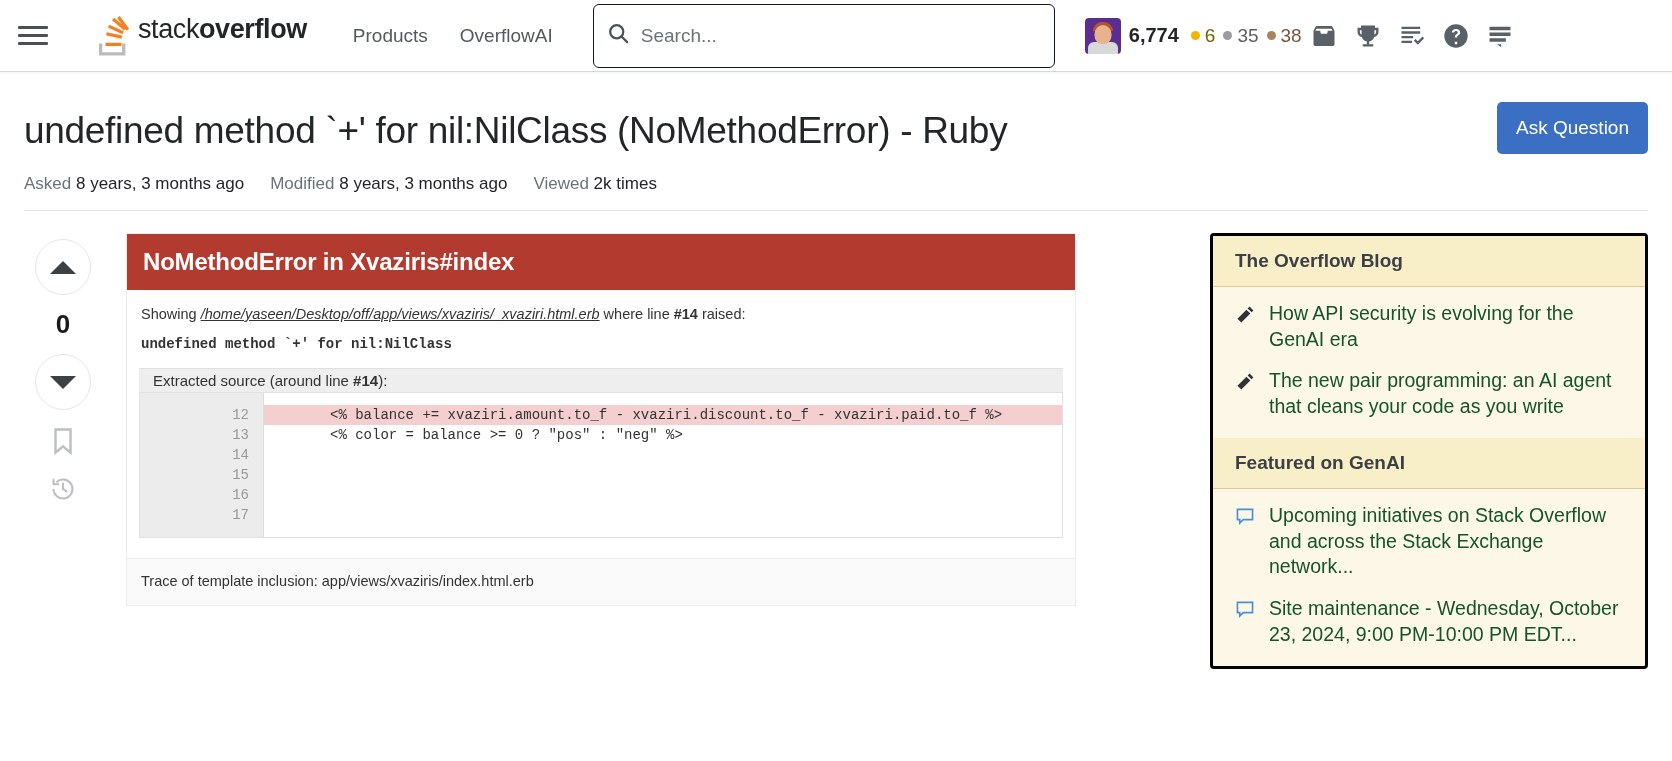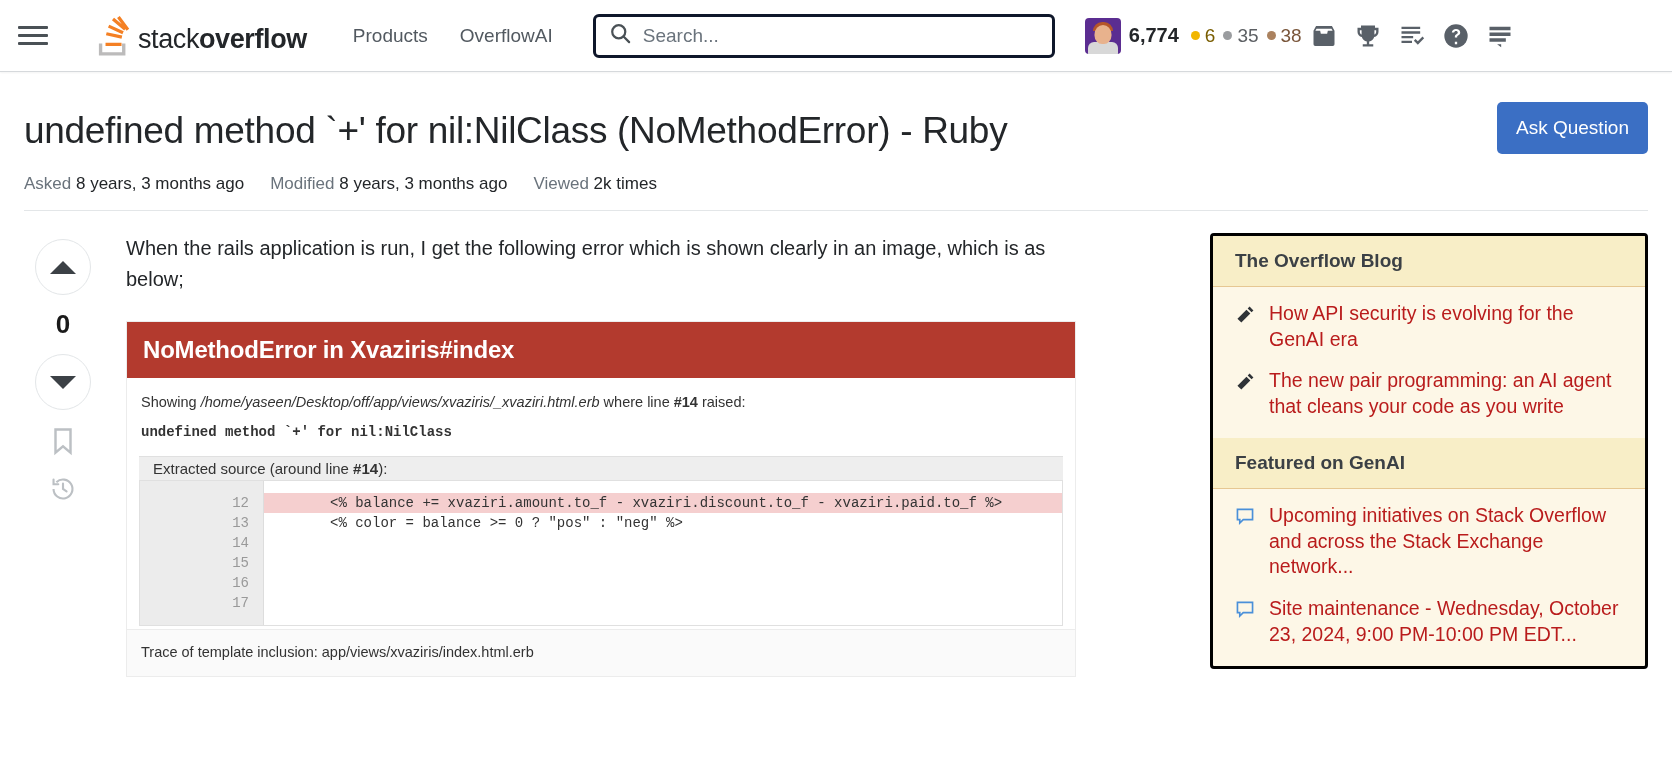--- a/index.html
+++ b/index.html
@@ -29,21 +29,21 @@
     display: flex; flex-direction: column;
     justify-content: center; gap: 5px;
     cursor: pointer;
     margin-right: 14px;
   }
   .hamburger span {
     display: block; height: 3px; width: 30px;
     background: #4a5156; border-radius: 1px;
   }
   .logo {
-    display: flex; align-items: flex-end;
+    display: flex; align-items: flex-start;
     gap: 8px; margin-right: 30px; cursor: pointer;
     padding-left: 30px;
   }
   .logo-mark { position: relative; width: 34px; height: 40px; }
   .logo-text { font-size: 27px; letter-spacing: -.4px; color: #232629; line-height: 1; padding-bottom: 3px;}
   .logo-text b { font-weight: 700; }
   .logo-text span.light { font-weight: 400; }
 
   .navlink {
     font-size: 19px; color: #525960;
@@ -52,22 +52,22 @@
   }
 
   .searchwrap {
     flex: 1;
     max-width: 462px;
     margin: 0 22px 0 24px;
     position: relative;
     display: flex; align-items: center;
   }
   .searchbox {
-    width: 100%; height: 44px;
-    border: 3px solid #0f172a;
+    width: 100%; height: 64px;
+    border: 1px solid #0f172a;
     border-radius: 6px;
     display: flex; align-items: center;
     padding: 0 14px; gap: 12px;
     background: #fff;
   }
   .search-ph { font-size: 19px; color: #6a737c; }
 
   .userbox { display: flex; align-items: center; gap: 8px; margin-left: 8px;}
   .avatar {
     width: 36px; height: 36px; border-radius: 4px;
@@ -184,21 +184,21 @@
   .err-head {
     background: #b33a2e; color: #fff;
     font-size: 24px; font-weight: 700;
     padding: 14px 16px;
     letter-spacing: -.2px;
   }
   .err-showing {
     font-size: 14.5px; color: #333;
     padding: 16px 14px 0 14px;
   }
-  .err-showing i { font-style: italic; }
+  .err-showing i { font-style: italic; text-decoration: underline; }
   .err-showing b { font-weight: 700; }
   .err-msg {
     font-family: "Liberation Mono", monospace;
     font-size: 14px; color: #333;
     padding: 14px 14px 16px 14px;
     font-weight: bold;
   }
   .extracted {
     background: #eeeeee;
     border-top: 1px solid #e0e0e0;
@@ -232,21 +232,21 @@
     font-family: Liberation Mono, monospace;
     font-size: 14px; color: #333; line-height: 20px;
     white-space: pre; padding-left: 66px;
   }
   .codelines div.hl { background: #f5cfcf; }
   .err-trace {
     font-size: 14.5px; color: #333;
     padding: 14px 14px 16px 14px;
     background: #fafafa;
     border-top: 1px solid #ececec;
-    margin-top: 3px;
+    margin-top: 20px;
   }
 
   
   .sidebar {
     width: 438px; flex-shrink: 0;
     border: 3px solid #000000;
     border-radius: 4px;
     background: #fdf7e7;
     align-self: flex-start;
     overflow: hidden;
@@ -260,21 +260,21 @@
   }
   .sb-list { padding: 14px 22px 18px 22px; }
   .sb-item {
     display: flex; gap: 14px;
     margin-bottom: 16px; cursor: pointer;
     align-items: flex-start;
   }
   .sb-item:last-child { margin-bottom: 0; }
   .sb-text {
     font-size: 19.5px; line-height: 1.32;
-    color: #b91c1c;
+    color: #14532d;
   }
   .sb-ico { flex-shrink: 0; margin-top: 4px; }
 </style>
 </head>
 <body>
 
 <div class="topbar">
 
   <div class="hamburger">
     <span></span>
@@ -397,21 +397,20 @@
       <div class="vicon">
         <svg width="26" height="26" viewBox="0 0 22 22" fill="none" stroke="#bcc0c4" stroke-width="1.8">
           <path d="M3 11a8 8 0 1 0 2.4-5.7"></path>
             <path d="M3 3v4h4" stroke-linecap="round"></path>
             <path d="M11 6.5V11l3 2" stroke-linecap="round"></path>
         </svg>
       </div>
     </div>
 
     <div class="qbody">
-      <p class="ptext">When the rails application is run, I get the following error which is shown clearly in an image, which is as below;</p>
 
       <div class="errimg">
         <div class="err-head">NoMethodError in Xvaziris#index</div>
 
         <div class="err-showing"><span>Showing </span><i>/home/yaseen/Desktop/off/app/views/xvaziris/_xvaziri.html.erb</i><span> where line </span><b>#14</b><span> raised:</span></div>
 
         <div class="err-msg">undefined method `+' for nil:NilClass</div>
 
         <div class="extracted"><span>Extracted source (around line </span><b>#14</b><span>):</span></div>
 

